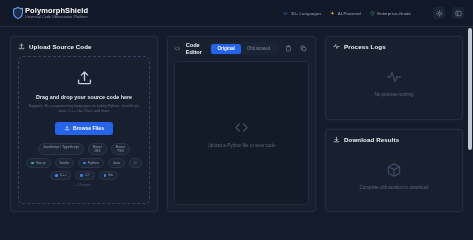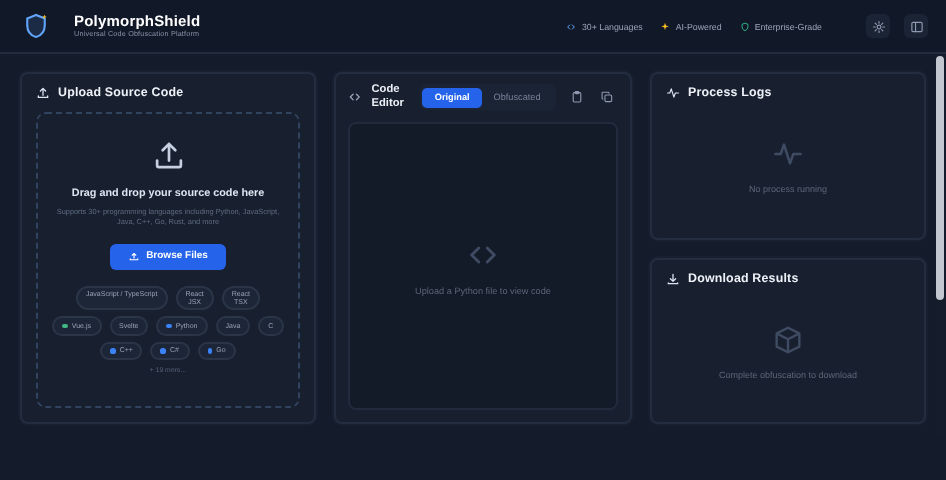--- a/index.html
+++ b/index.html
@@ -14,21 +14,21 @@
 
   
   .header {
     height:27px; flex:0 0 27px;
     background:#111827;
     border-bottom:1px solid #222c3e;
     display:flex; align-items:center;
     padding:0 9px 0 11px;
     gap:8px;
   }
-  .brand { display:flex; align-items:center; gap:12px; }
+  .brand { display:flex; align-items:center; gap:0; }
   .logo-wrap { position:relative; width:14px; height:14px; flex:0 0 14px; }
   .logo-wrap svg { display:block; }
   .brand-text { display:flex; flex-direction:column; justify-content:center; line-height:1; }
   .brand-name { font-size:7.5px; font-weight:bold; color:#ffffff; letter-spacing:.1px; }
   .brand-tag { font-size:3.6px; color:#8a94a8; margin-top:1.5px; letter-spacing:.1px; }
 
   .badges { display:flex; align-items:center; gap:9px; margin-left:auto; }
   .badge { display:flex; align-items:center; gap:2.5px; font-size:4.4px; color:#9aa5ba; white-space:nowrap; }
   .badge svg { display:block; flex:0 0 auto; }
 

